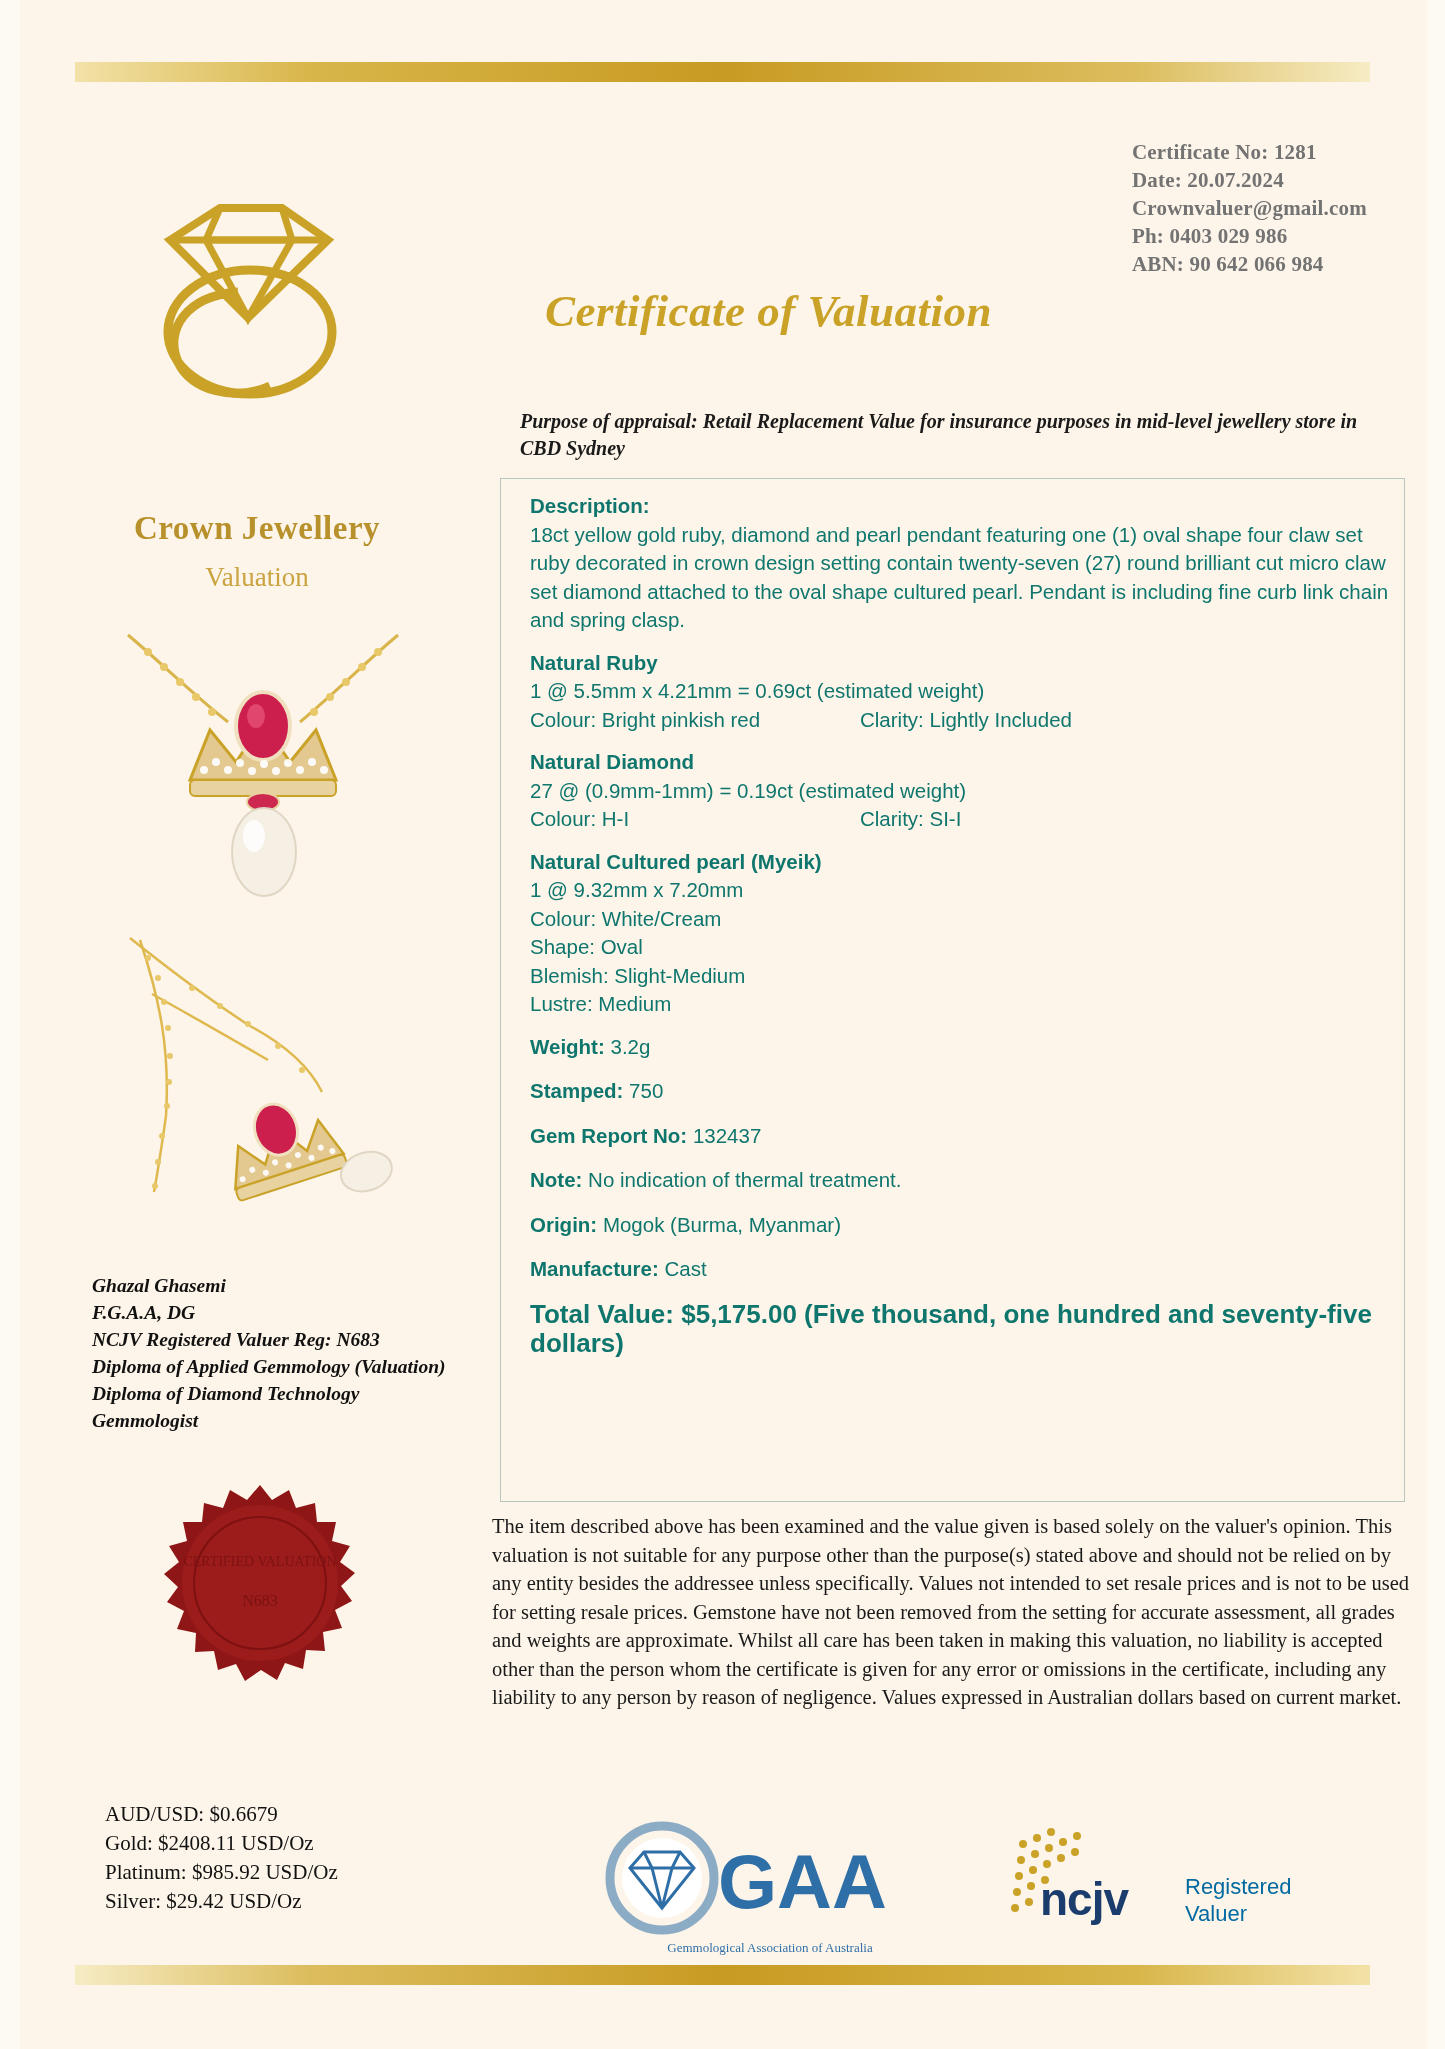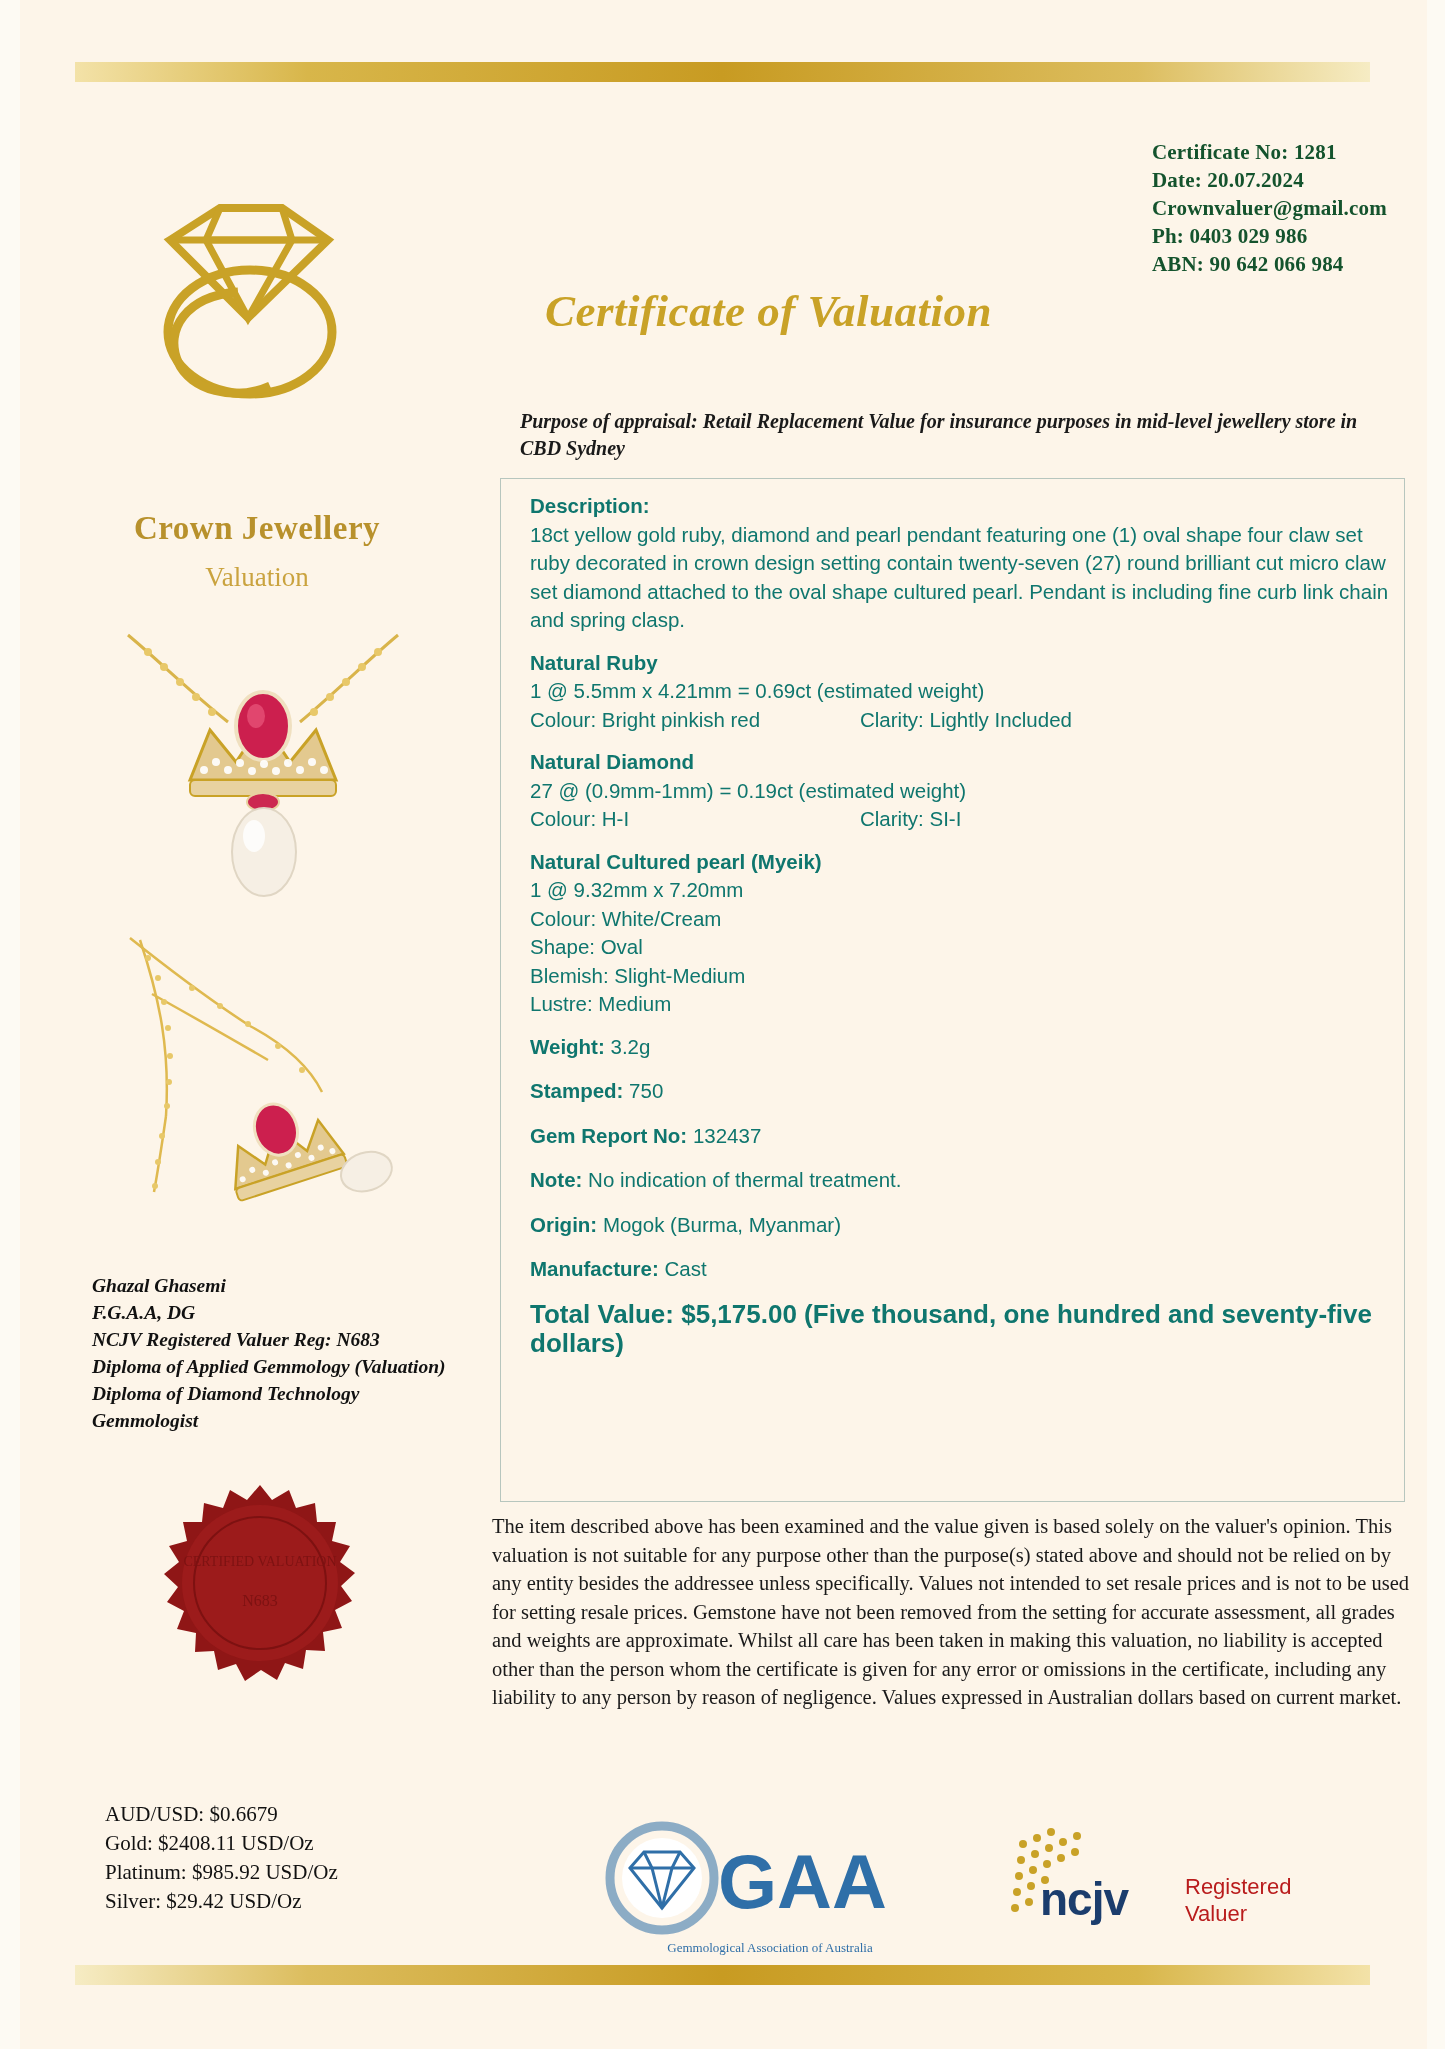--- a/index.html
+++ b/index.html
@@ -52,24 +52,24 @@
     right: 0;
     top: 0;
     width: 18px;
     height: 2049px;
     background: #fdfaf3;
   }
 
   
   .header-meta {
     position: absolute;
-    right: 58px;
+    right: 78px;
     top: 138px;
     text-align: left;
-    color: #14532d;
+    color: #737373;
     font-family: "Liberation Serif", serif;
     font-weight: bold;
     font-size: 21px;
     line-height: 28px;
     letter-spacing: 0.2px;
   }
   .header-meta div { white-space: nowrap; }
 
   .cert-title {
     position: absolute;
@@ -265,21 +265,21 @@
     color: #1b3d6d;
     letter-spacing: -1px;
   }
   .ncjv-sub {
     position: absolute;
     left: 1185px;
     top: 1873px;
     font-family: "Liberation Sans", sans-serif;
     font-size: 22px;
     line-height: 27px;
-    color: #b91c1c;
+    color: #0369a1;
   }
   .nowrap { white-space: nowrap; }
 </style>
 </head>
 <body>
 
 <div class="page">
   <div class="bg-cream"></div>
   <div class="edge-left"></div>
   <div class="edge-right"></div>

